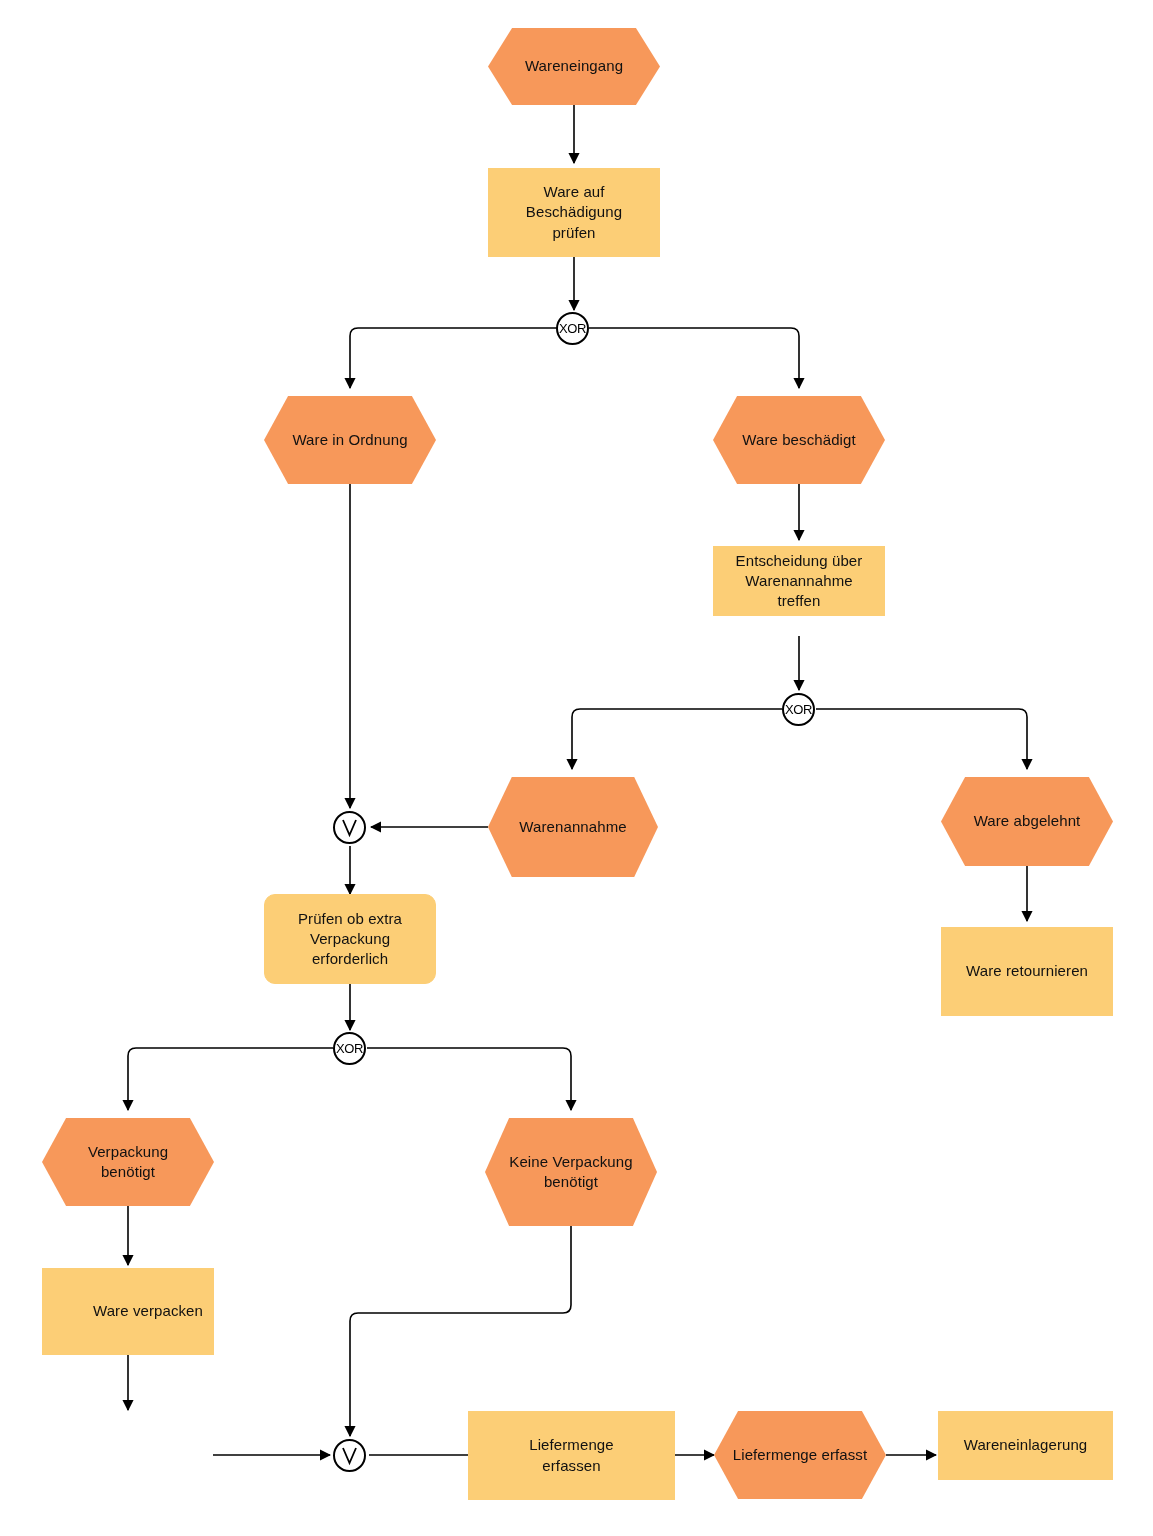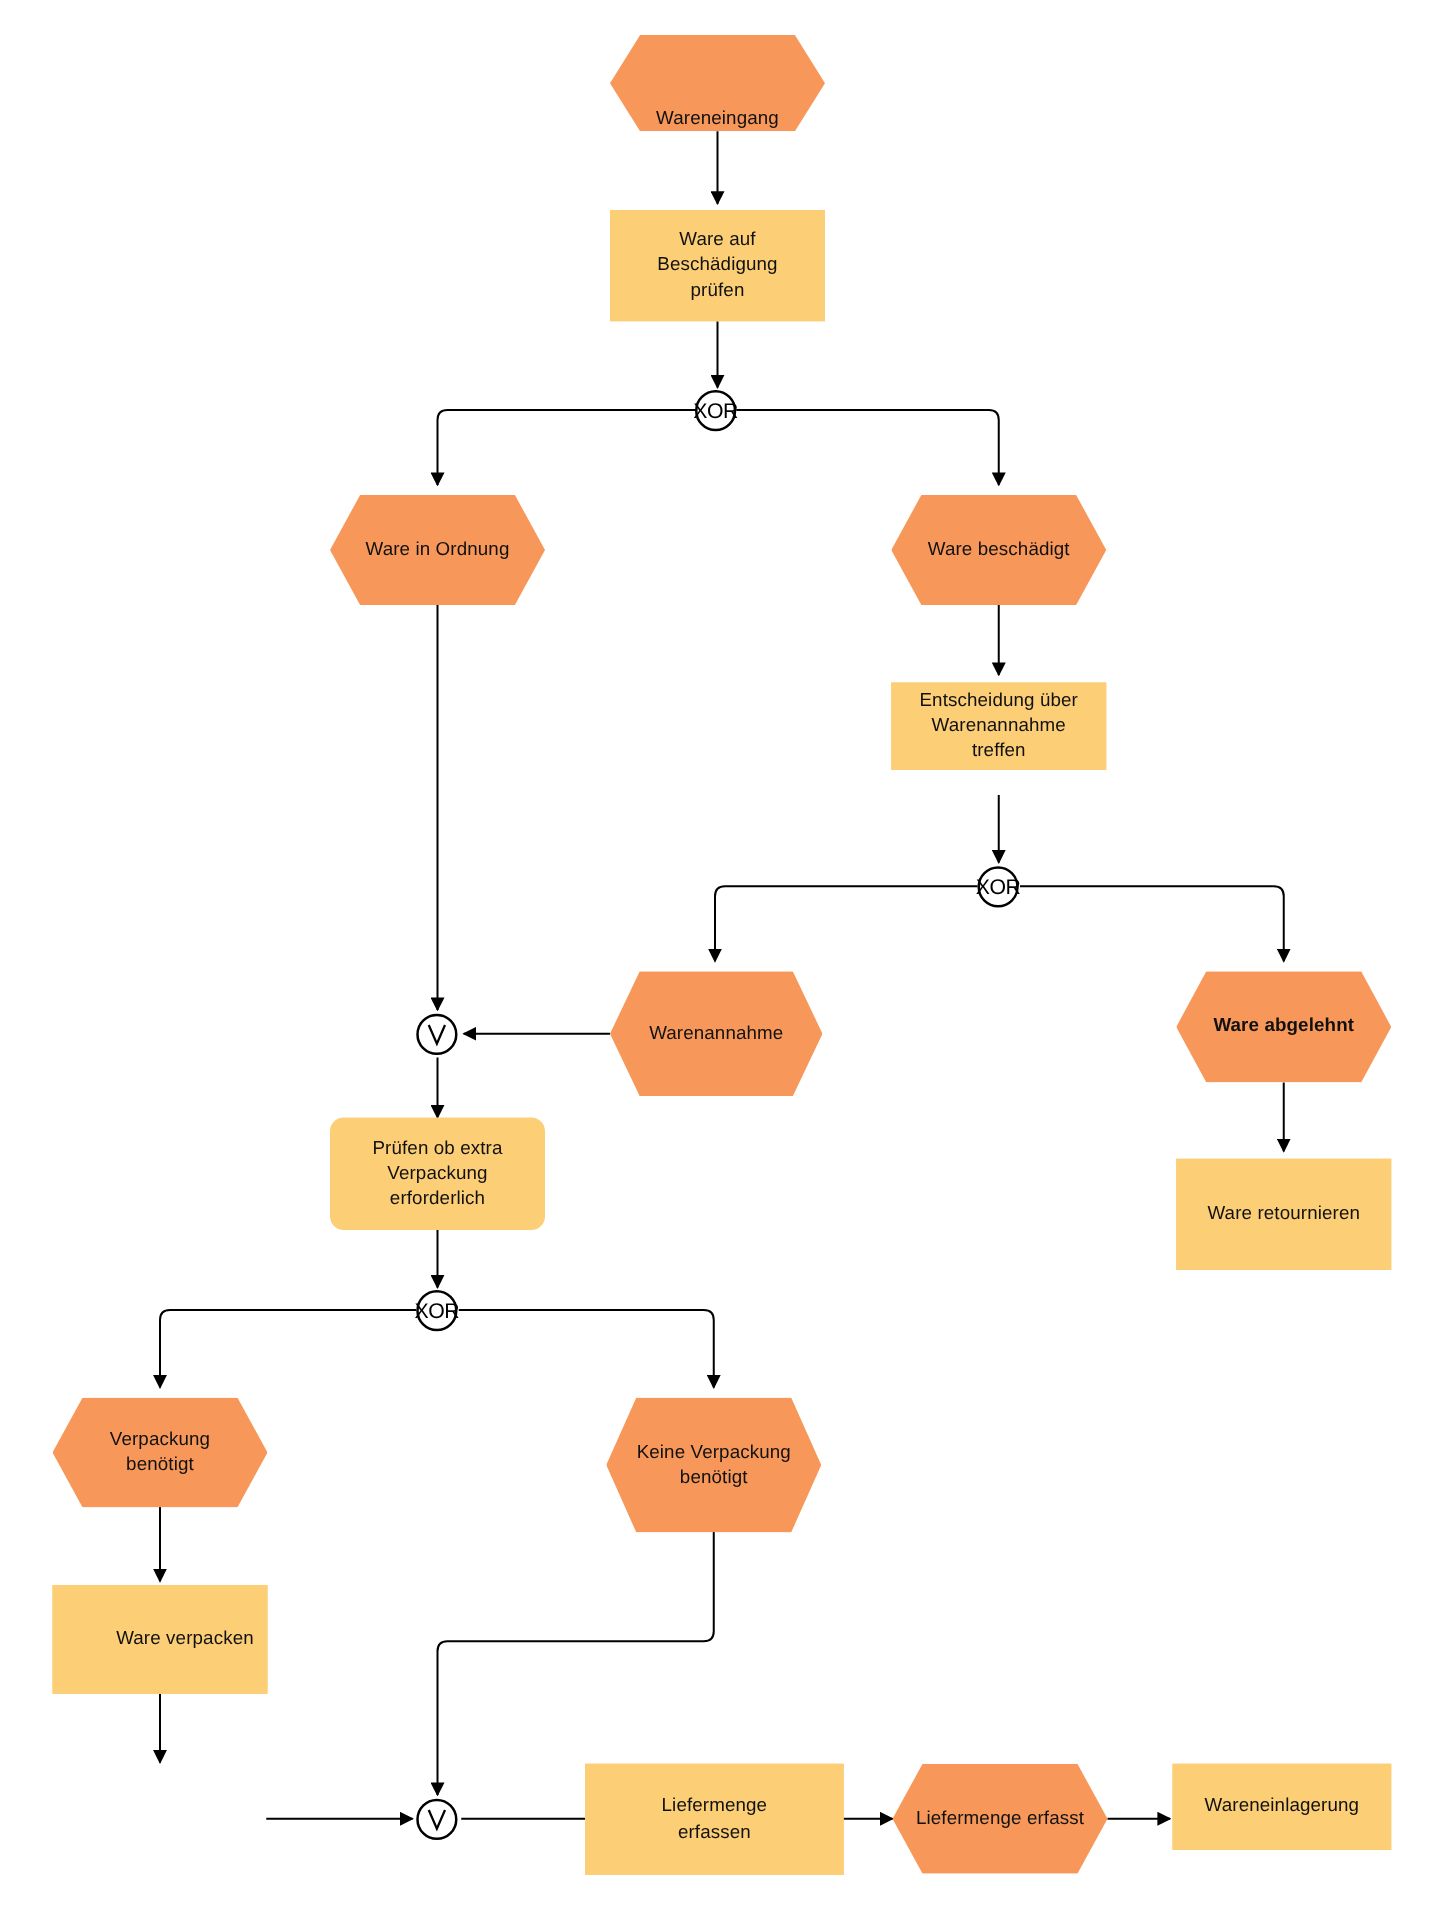--- a/index.html
+++ b/index.html
@@ -60,21 +60,21 @@
     background: #ffffff;
     display: flex;
     align-items: center;
     justify-content: center;
     font-size: 13px;
     color: #000000;
     z-index: 5;
     user-select: none;
   }
   .connector.xor span {
-    font-size: 17px;
+    font-size: 13px;
     letter-spacing: -0.4px;
   }
   .connector.or-v svg {
     display: block;
   }
 </style>
 </head>
 <body>
 
 <div id="canvas">
@@ -127,41 +127,41 @@
 
       <path d="M 369 1455 L 479 1455"></path>
 
       <path d="M 660 1455 L 714 1455"></path>
 
       <path d="M 886 1455 L 936 1455"></path>
     </g>
   </svg>
 
   <div class="node event" style="left:488px; top:28px; width:172px; height:77px;
-              clip-path: polygon(14% 0%, 86% 0%, 100% 50%, 86% 100%, 14% 100%, 0% 50%); align-items: flex-end;">
+              clip-path: polygon(14% 0%, 86% 0%, 100% 50%, 86% 100%, 14% 100%, 0% 50%);">
     <span class="label">Wareneingang</span>
   </div>
 
   <div class="node event" style="left:264px; top:396px; width:172px; height:88px;
               clip-path: polygon(14% 0%, 86% 0%, 100% 50%, 86% 100%, 14% 100%, 0% 50%);">
     <span class="label">Ware in Ordnung</span>
   </div>
 
   <div class="node event" style="left:713px; top:396px; width:172px; height:88px;
               clip-path: polygon(14% 0%, 86% 0%, 100% 50%, 86% 100%, 14% 100%, 0% 50%);">
     <span class="label">Ware beschädigt</span>
   </div>
 
   <div class="node event" style="left:488px; top:777px; width:170px; height:100px;
               clip-path: polygon(14% 0%, 86% 0%, 100% 50%, 86% 100%, 14% 100%, 0% 50%);">
     <span class="label">Warenannahme</span>
   </div>
 
   <div class="node event" style="left:941px; top:777px; width:172px; height:89px;
-              clip-path: polygon(14% 0%, 86% 0%, 100% 50%, 86% 100%, 14% 100%, 0% 50%); font-weight: bold;">
+              clip-path: polygon(14% 0%, 86% 0%, 100% 50%, 86% 100%, 14% 100%, 0% 50%);">
     <span class="label">Ware abgelehnt</span>
   </div>
 
   <div class="node event" style="left:42px; top:1118px; width:172px; height:88px;
               clip-path: polygon(14% 0%, 86% 0%, 100% 50%, 86% 100%, 14% 100%, 0% 50%);">
     <span class="label">Verpackung
 benötigt</span>
   </div>
 
   <div class="node event" style="left:485px; top:1118px; width:172px; height:108px;

